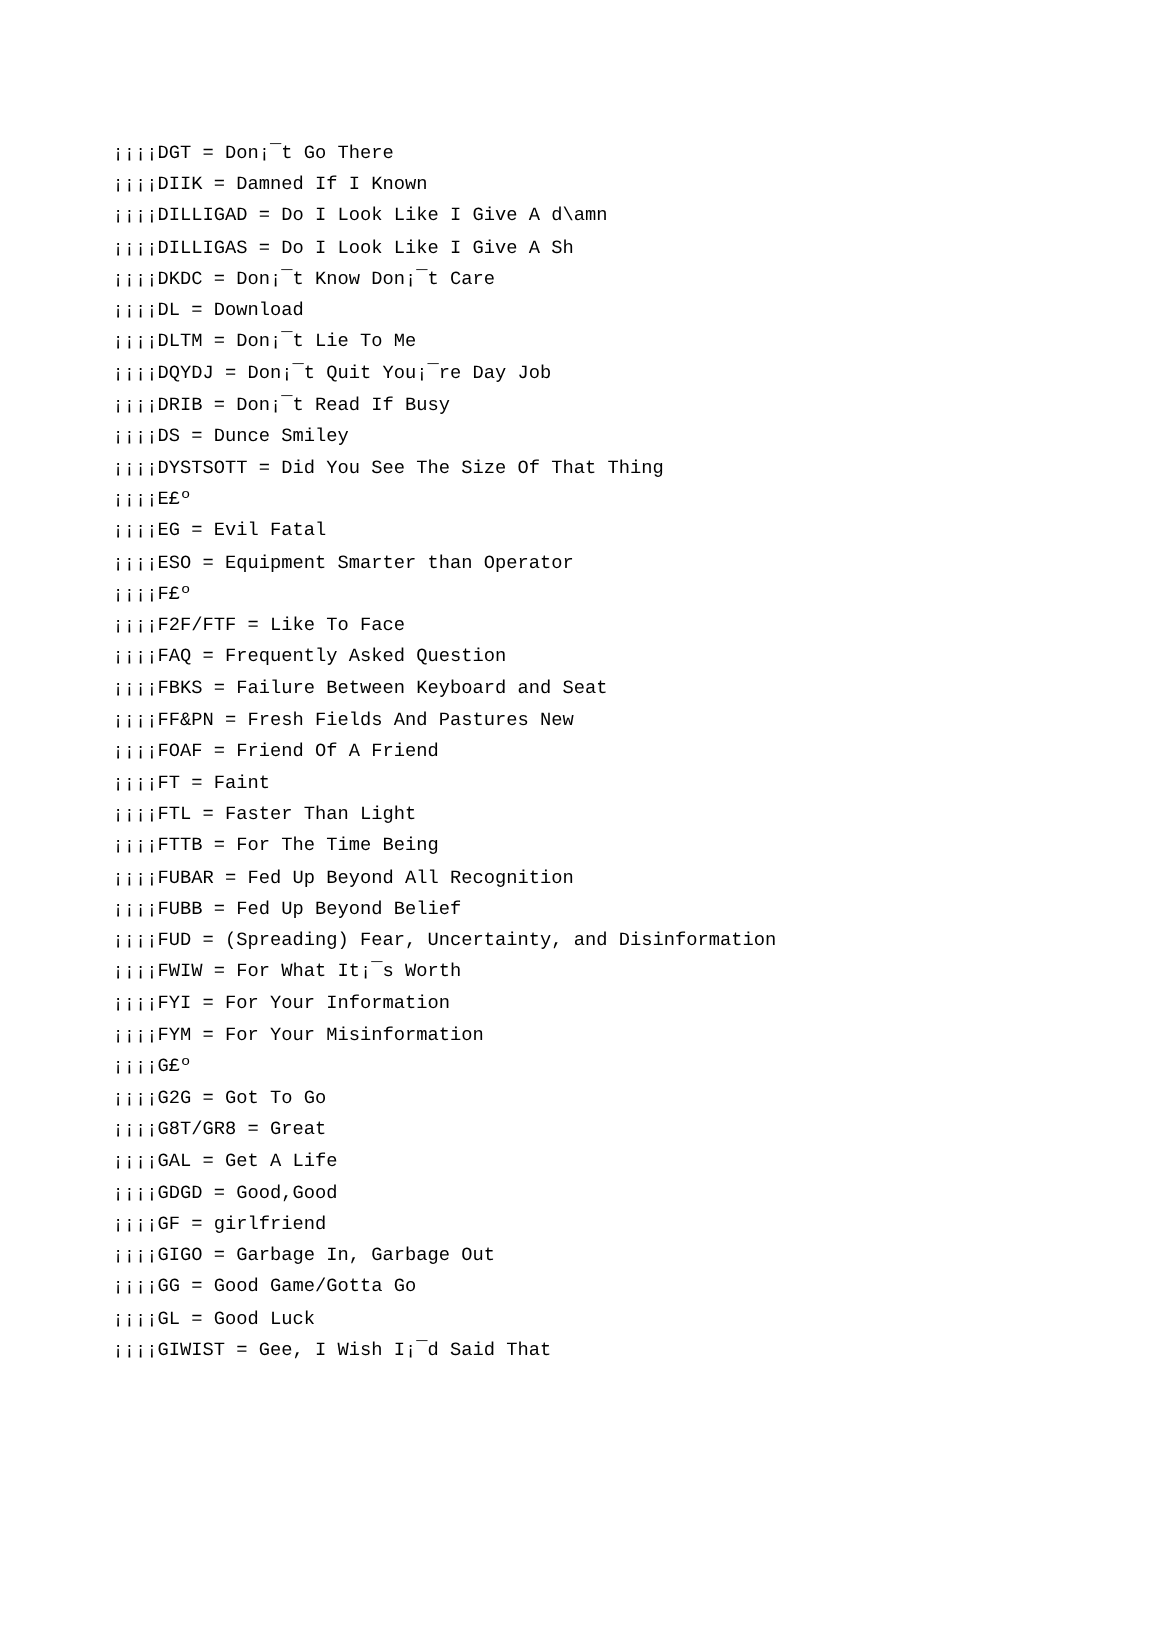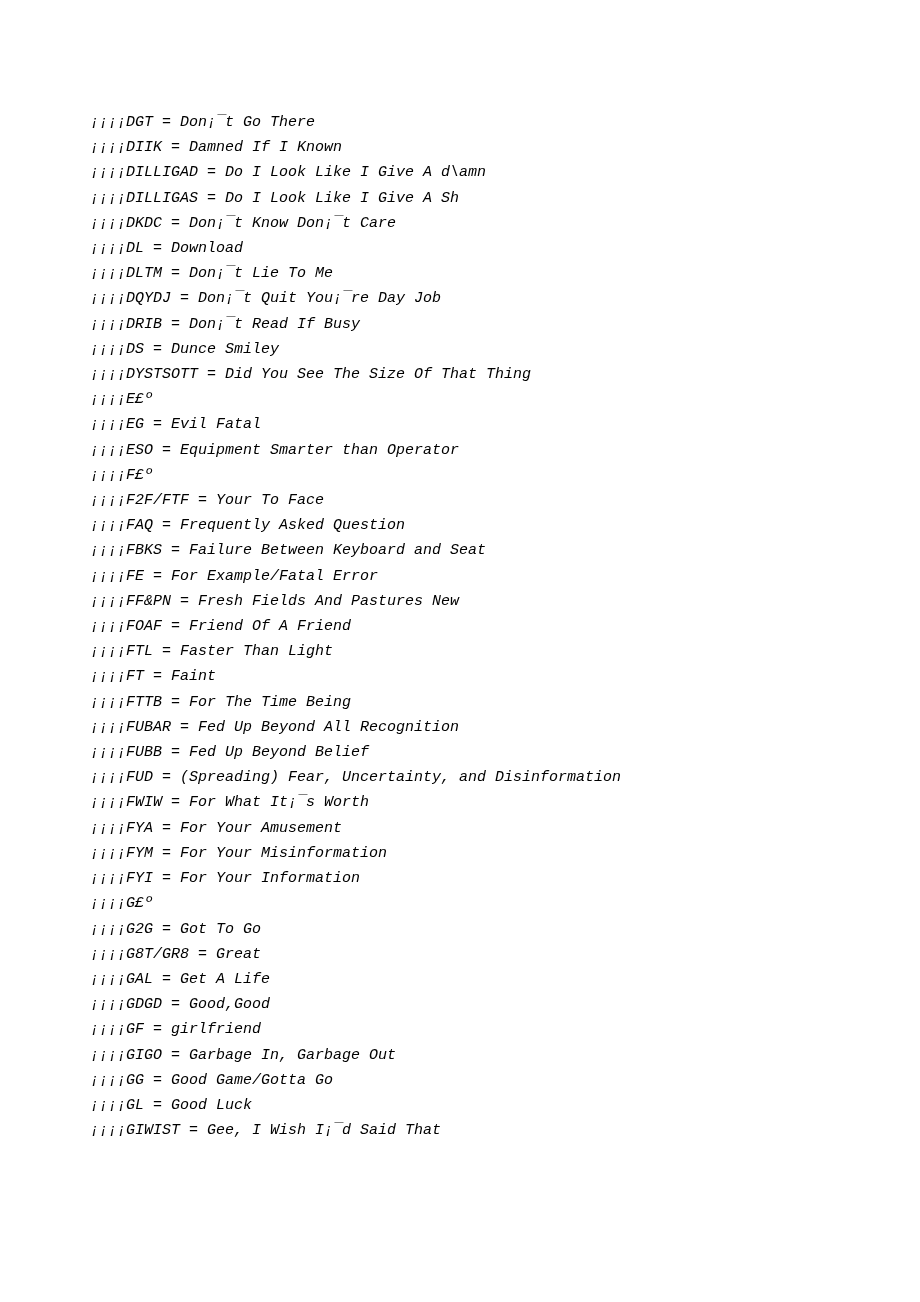--- a/index.html
+++ b/index.html
@@ -10,21 +10,20 @@
       font-family: "Courier New", Courier, monospace;
       font-size: 15px;
       color: #000000;
     }
     .page {
       padding: 110px 0 0 90px;
       line-height: 25.2px;
     }
     .line {
       white-space: pre;
-      font-style: italic;
     }
   </style>
 </head>
 <body>
 
 <div class="page">
   <div id="lines-container">
       <div class="line">¡¡¡¡DGT = Don¡¯t Go There</div>
       <div class="line">¡¡¡¡DIIK = Damned If I Known</div>
       <div class="line">¡¡¡¡DILLIGAD = Do I Look Like I Give A d\amn</div>
@@ -33,36 +32,34 @@
       <div class="line">¡¡¡¡DL = Download</div>
       <div class="line">¡¡¡¡DLTM = Don¡¯t Lie To Me</div>
       <div class="line">¡¡¡¡DQYDJ = Don¡¯t Quit You¡¯re Day Job</div>
       <div class="line">¡¡¡¡DRIB = Don¡¯t Read If Busy</div>
       <div class="line">¡¡¡¡DS = Dunce Smiley</div>
       <div class="line">¡¡¡¡DYSTSOTT = Did You See The Size Of That Thing</div>
       <div class="line">¡¡¡¡E£º</div>
       <div class="line">¡¡¡¡EG = Evil Fatal</div>
       <div class="line">¡¡¡¡ESO = Equipment Smarter than Operator</div>
       <div class="line">¡¡¡¡F£º</div>
-      <div class="line">¡¡¡¡F2F/FTF = Your To Face</div>
+      <div class="line">¡¡¡¡F2F/FTF = Like To Face</div>
       <div class="line">¡¡¡¡FAQ = Frequently Asked Question</div>
       <div class="line">¡¡¡¡FBKS = Failure Between Keyboard and Seat</div>
-      <div class="line">¡¡¡¡FE = For Example/Fatal Error</div>
       <div class="line">¡¡¡¡FF&amp;PN = Fresh Fields And Pastures New</div>
       <div class="line">¡¡¡¡FOAF = Friend Of A Friend</div>
+      <div class="line">¡¡¡¡FT = Faint</div>
       <div class="line">¡¡¡¡FTL = Faster Than Light</div>
-      <div class="line">¡¡¡¡FT = Faint</div>
       <div class="line">¡¡¡¡FTTB = For The Time Being</div>
       <div class="line">¡¡¡¡FUBAR = Fed Up Beyond All Recognition</div>
       <div class="line">¡¡¡¡FUBB = Fed Up Beyond Belief</div>
       <div class="line">¡¡¡¡FUD = (Spreading) Fear, Uncertainty, and Disinformation</div>
       <div class="line">¡¡¡¡FWIW = For What It¡¯s Worth</div>
-      <div class="line">¡¡¡¡FYA = For Your Amusement</div>
+      <div class="line">¡¡¡¡FYI = For Your Information</div>
       <div class="line">¡¡¡¡FYM = For Your Misinformation</div>
-      <div class="line">¡¡¡¡FYI = For Your Information</div>
       <div class="line">¡¡¡¡G£º</div>
       <div class="line">¡¡¡¡G2G = Got To Go</div>
       <div class="line">¡¡¡¡G8T/GR8 = Great</div>
       <div class="line">¡¡¡¡GAL = Get A Life</div>
       <div class="line">¡¡¡¡GDGD = Good,Good</div>
       <div class="line">¡¡¡¡GF = girlfriend</div>
       <div class="line">¡¡¡¡GIGO = Garbage In, Garbage Out</div>
       <div class="line">¡¡¡¡GG = Good Game/Gotta Go</div>
       <div class="line">¡¡¡¡GL = Good Luck</div>
       <div class="line">¡¡¡¡GIWIST = Gee, I Wish I¡¯d Said That</div>

